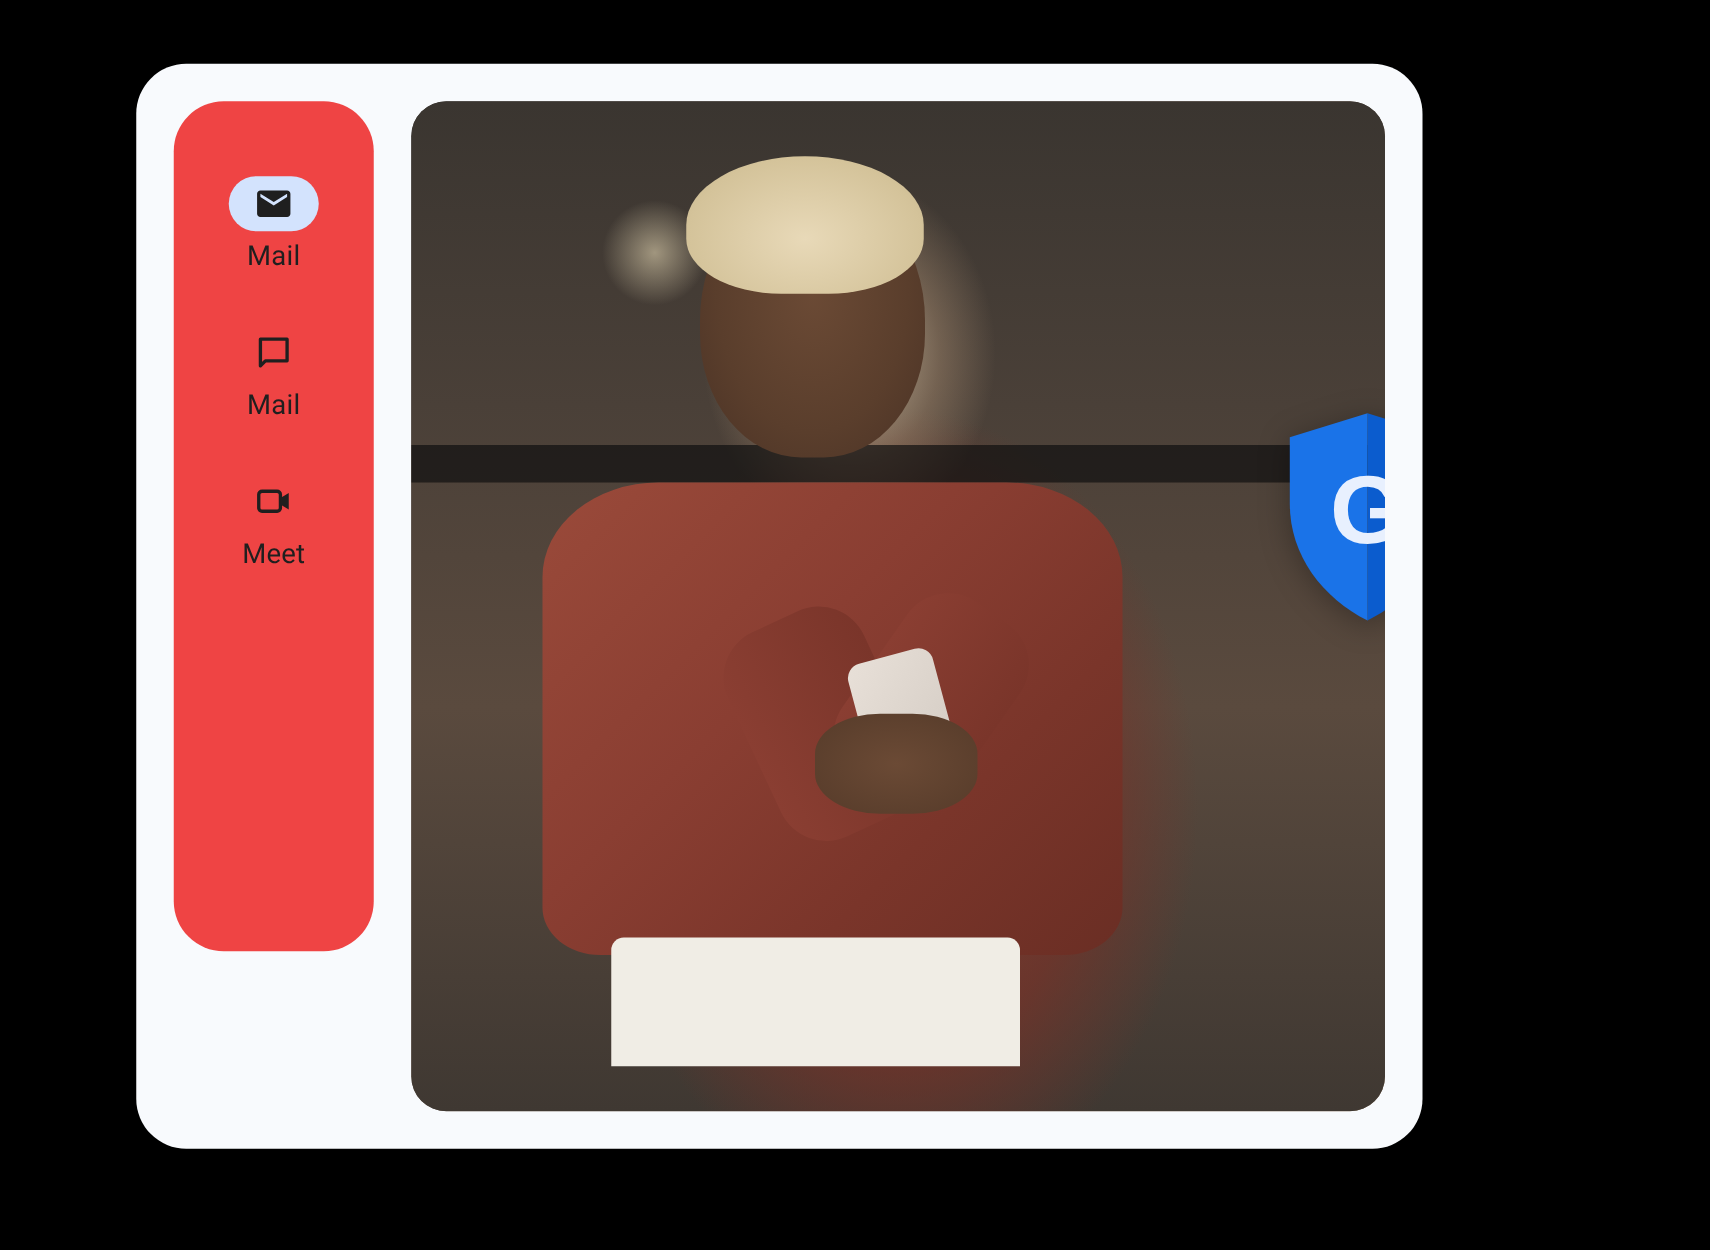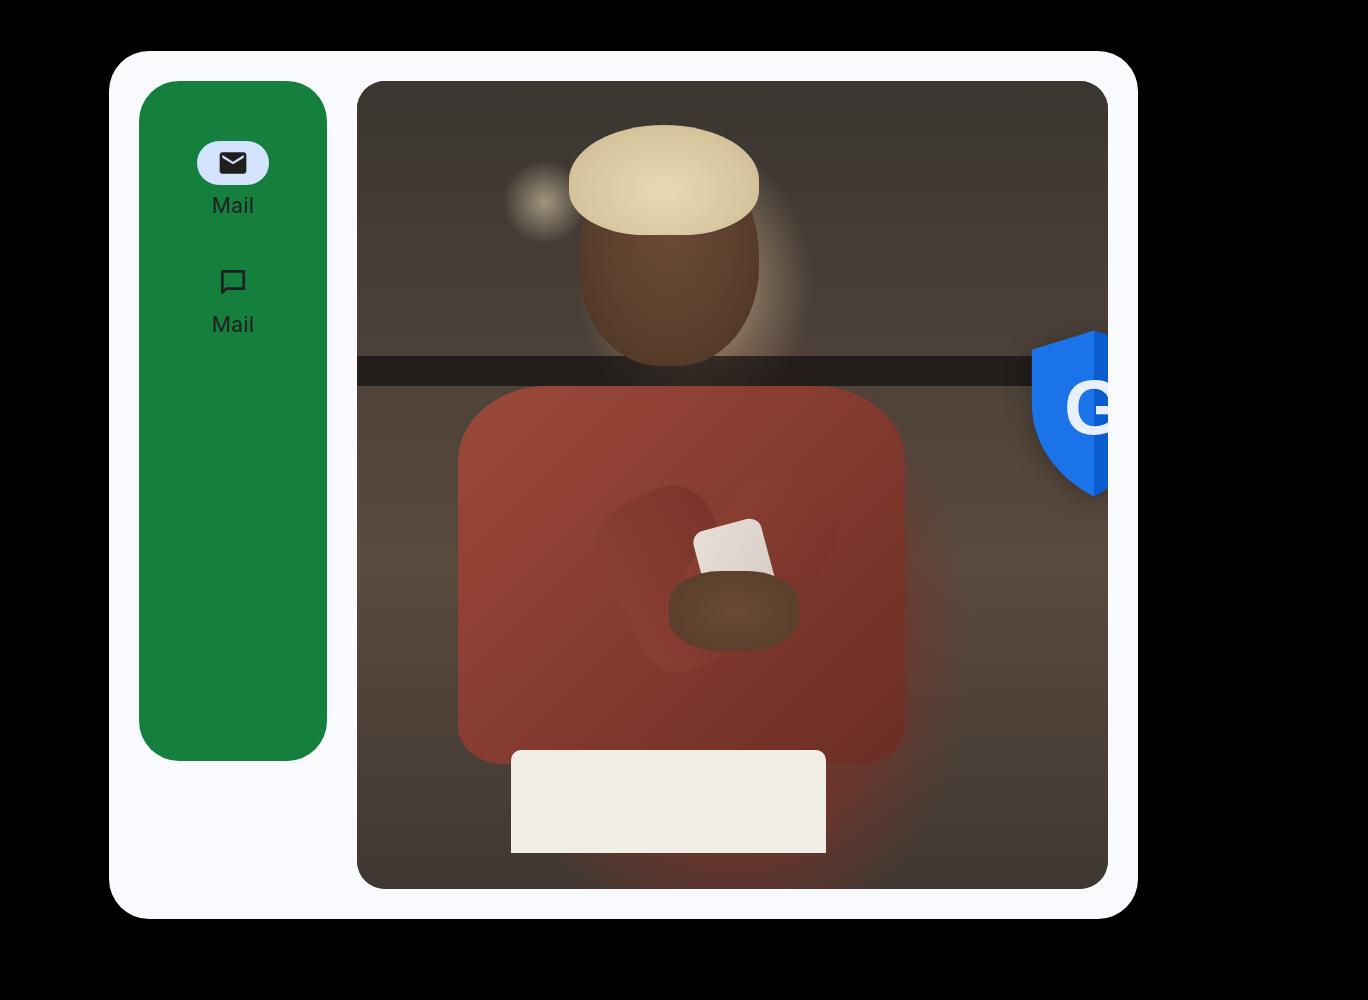--- a/index.html
+++ b/index.html
@@ -23,23 +23,23 @@
       width: 1029px;
       height: 868px;
       background: #f8fafd;
       border-radius: 40px;
       padding: 30px;
       display: flex;
       gap: 30px;
     }
     
     .sidebar {
-      width: 188px;
+      width: 160px;
       height: 680px;
-      background: #15803d;
+      background: #ef4444;
       border-radius: 40px;
       padding: 60px 10px;
       display: flex;
       flex-direction: column;
       gap: 42px;
       align-items: center;
     }
     
     .nav-item {
       display: flex;
@@ -232,20 +232,31 @@
         <span class="icon">
           <svg viewBox="0 0 24 24" width="32" height="32" fill="none" stroke="#1f1f1f" stroke-width="2">
             <path d="M4 4h16v13H7l-3 3V4z" stroke-linejoin="round"></path>
           </svg>
         </span>
       </div>
       <span class="nav-label">Mail</span>
     </div>
 
 
+    <div class="nav-item">
+      <div class="nav-icon-wrapper">
+        <span class="icon">
+          <svg viewBox="0 0 24 24" width="32" height="32" fill="none" stroke="#1f1f1f" stroke-width="2">
+            <rect x="3" y="6" width="13" height="12" rx="2"></rect>
+            <path d="M16 10l5-3v10l-5-3" fill="#1f1f1f" stroke="none"></path>
+          </svg>
+        </span>
+      </div>
+      <span class="nav-label">Meet</span>
+    </div>
 
   </div>
 
   <div class="photo-area">
     <div class="photo-bg"></div>
     <div class="dark-bar"></div>
     <div class="photo-figure">
       <div class="torso"></div>
       <div class="arm-left"></div>
       <div class="arm-right"></div>

